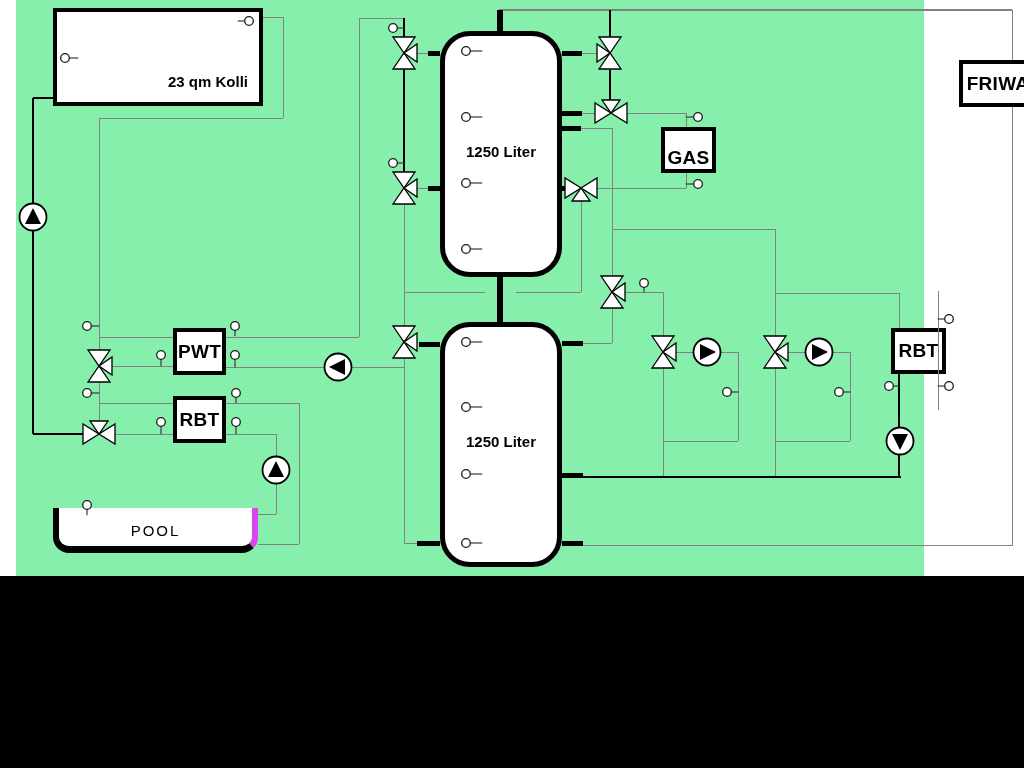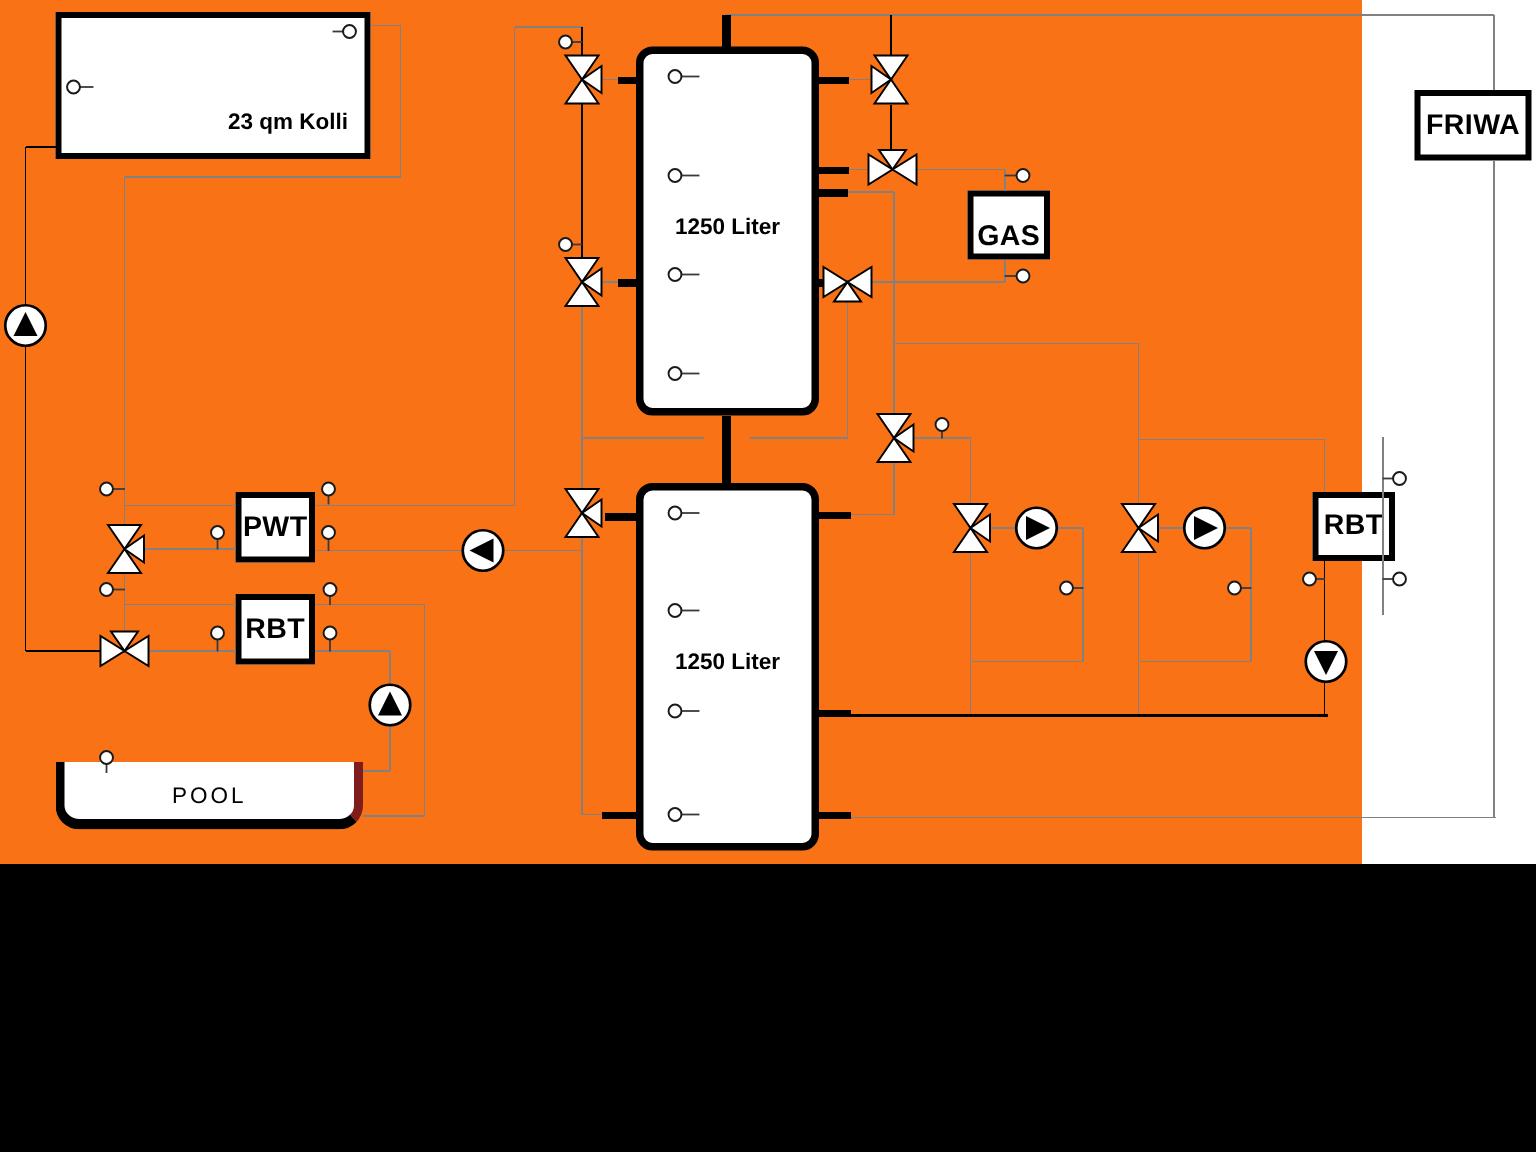--- a/index.html
+++ b/index.html
@@ -1,26 +1,26 @@
 <!DOCTYPE html>
 <html><head>
 <meta charset="utf-8">
 <style>
   html,body{margin:0;padding:0;background:#000;}
   #stage{position:relative;width:1024px;height:768px;background:#ffffff;overflow:hidden;
          font-family:"Liberation Sans","DejaVu Sans",sans-serif;}
-  #diagram{position:absolute;left:0;top:0;width:908px;height:576px;background:#f97316;}
+  #diagram{position:absolute;left:16px;top:0;width:908px;height:576px;background:#86efac;}
   .box{position:absolute;box-sizing:border-box;border:4px solid #000;background:#fff;
        display:flex;align-items:center;justify-content:center;color:#000;}
   .box .lbl{font-size:19px;font-weight:700;letter-spacing:0.3px;}
-  .tank{position:absolute;box-sizing:border-box;border:5px solid #000;border-radius:11px;background:#fff;}
+  .tank{position:absolute;box-sizing:border-box;border:5px solid #000;border-radius:30px;background:#fff;}
   .tank .lbl{position:absolute;left:0;right:0;text-align:center;font-size:15px;font-weight:700;color:#000;}
   #collector-label{position:absolute;right:11px;bottom:12px;font-size:15px;font-weight:700;color:#000;}
   #pool{position:absolute;left:37px;top:508px;width:205px;height:45px;box-sizing:border-box;
-        border-left:6px solid #000;border-right:6px solid #7f1d1d;border-bottom:7px solid #000;
+        border-left:6px solid #000;border-right:6px solid #d946ef;border-bottom:7px solid #000;
         border-radius:0 0 16px 16px;background:#fff;}
   #pool-label{position:absolute;left:0;right:0;top:14px;text-align:center;
               font-size:15px;font-weight:400;letter-spacing:2px;color:#000;}
   #pipes-svg{position:absolute;left:0;top:0;z-index:5;}
   #black-band{position:absolute;left:0;top:576px;width:1024px;height:192px;background:#000;}
   .z1{z-index:1;}
 </style>
 </head>
 <body>
 

